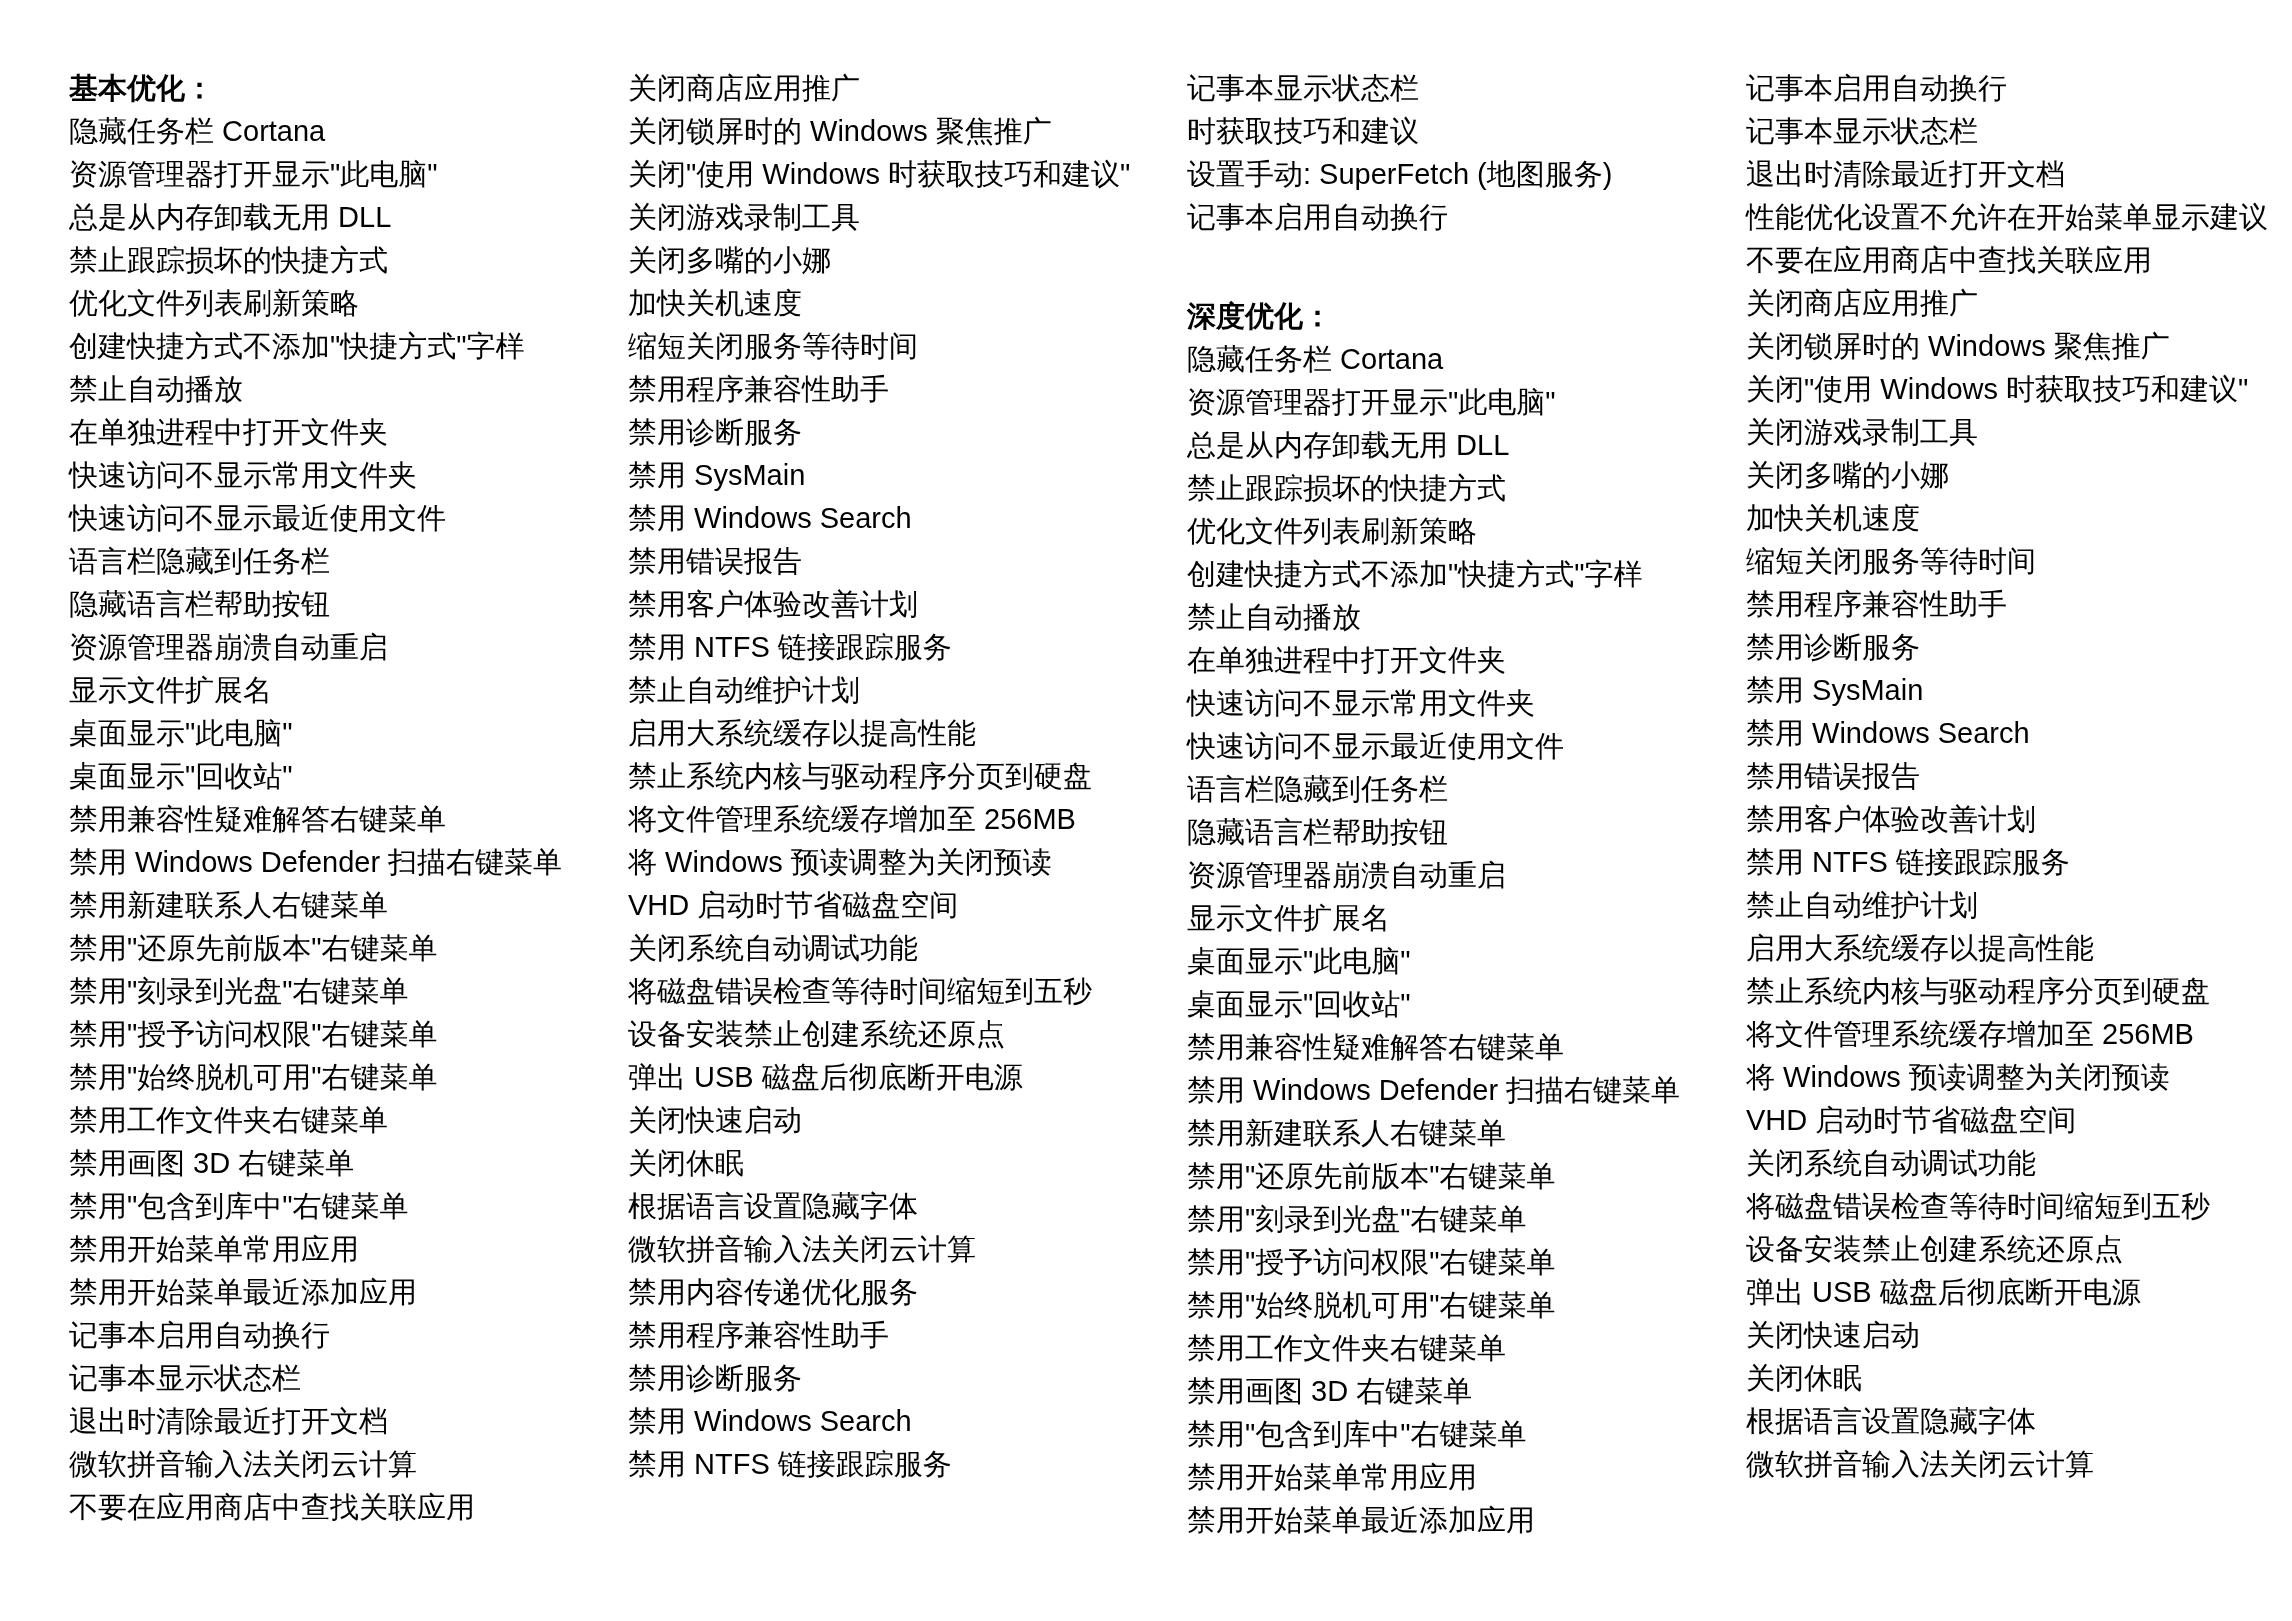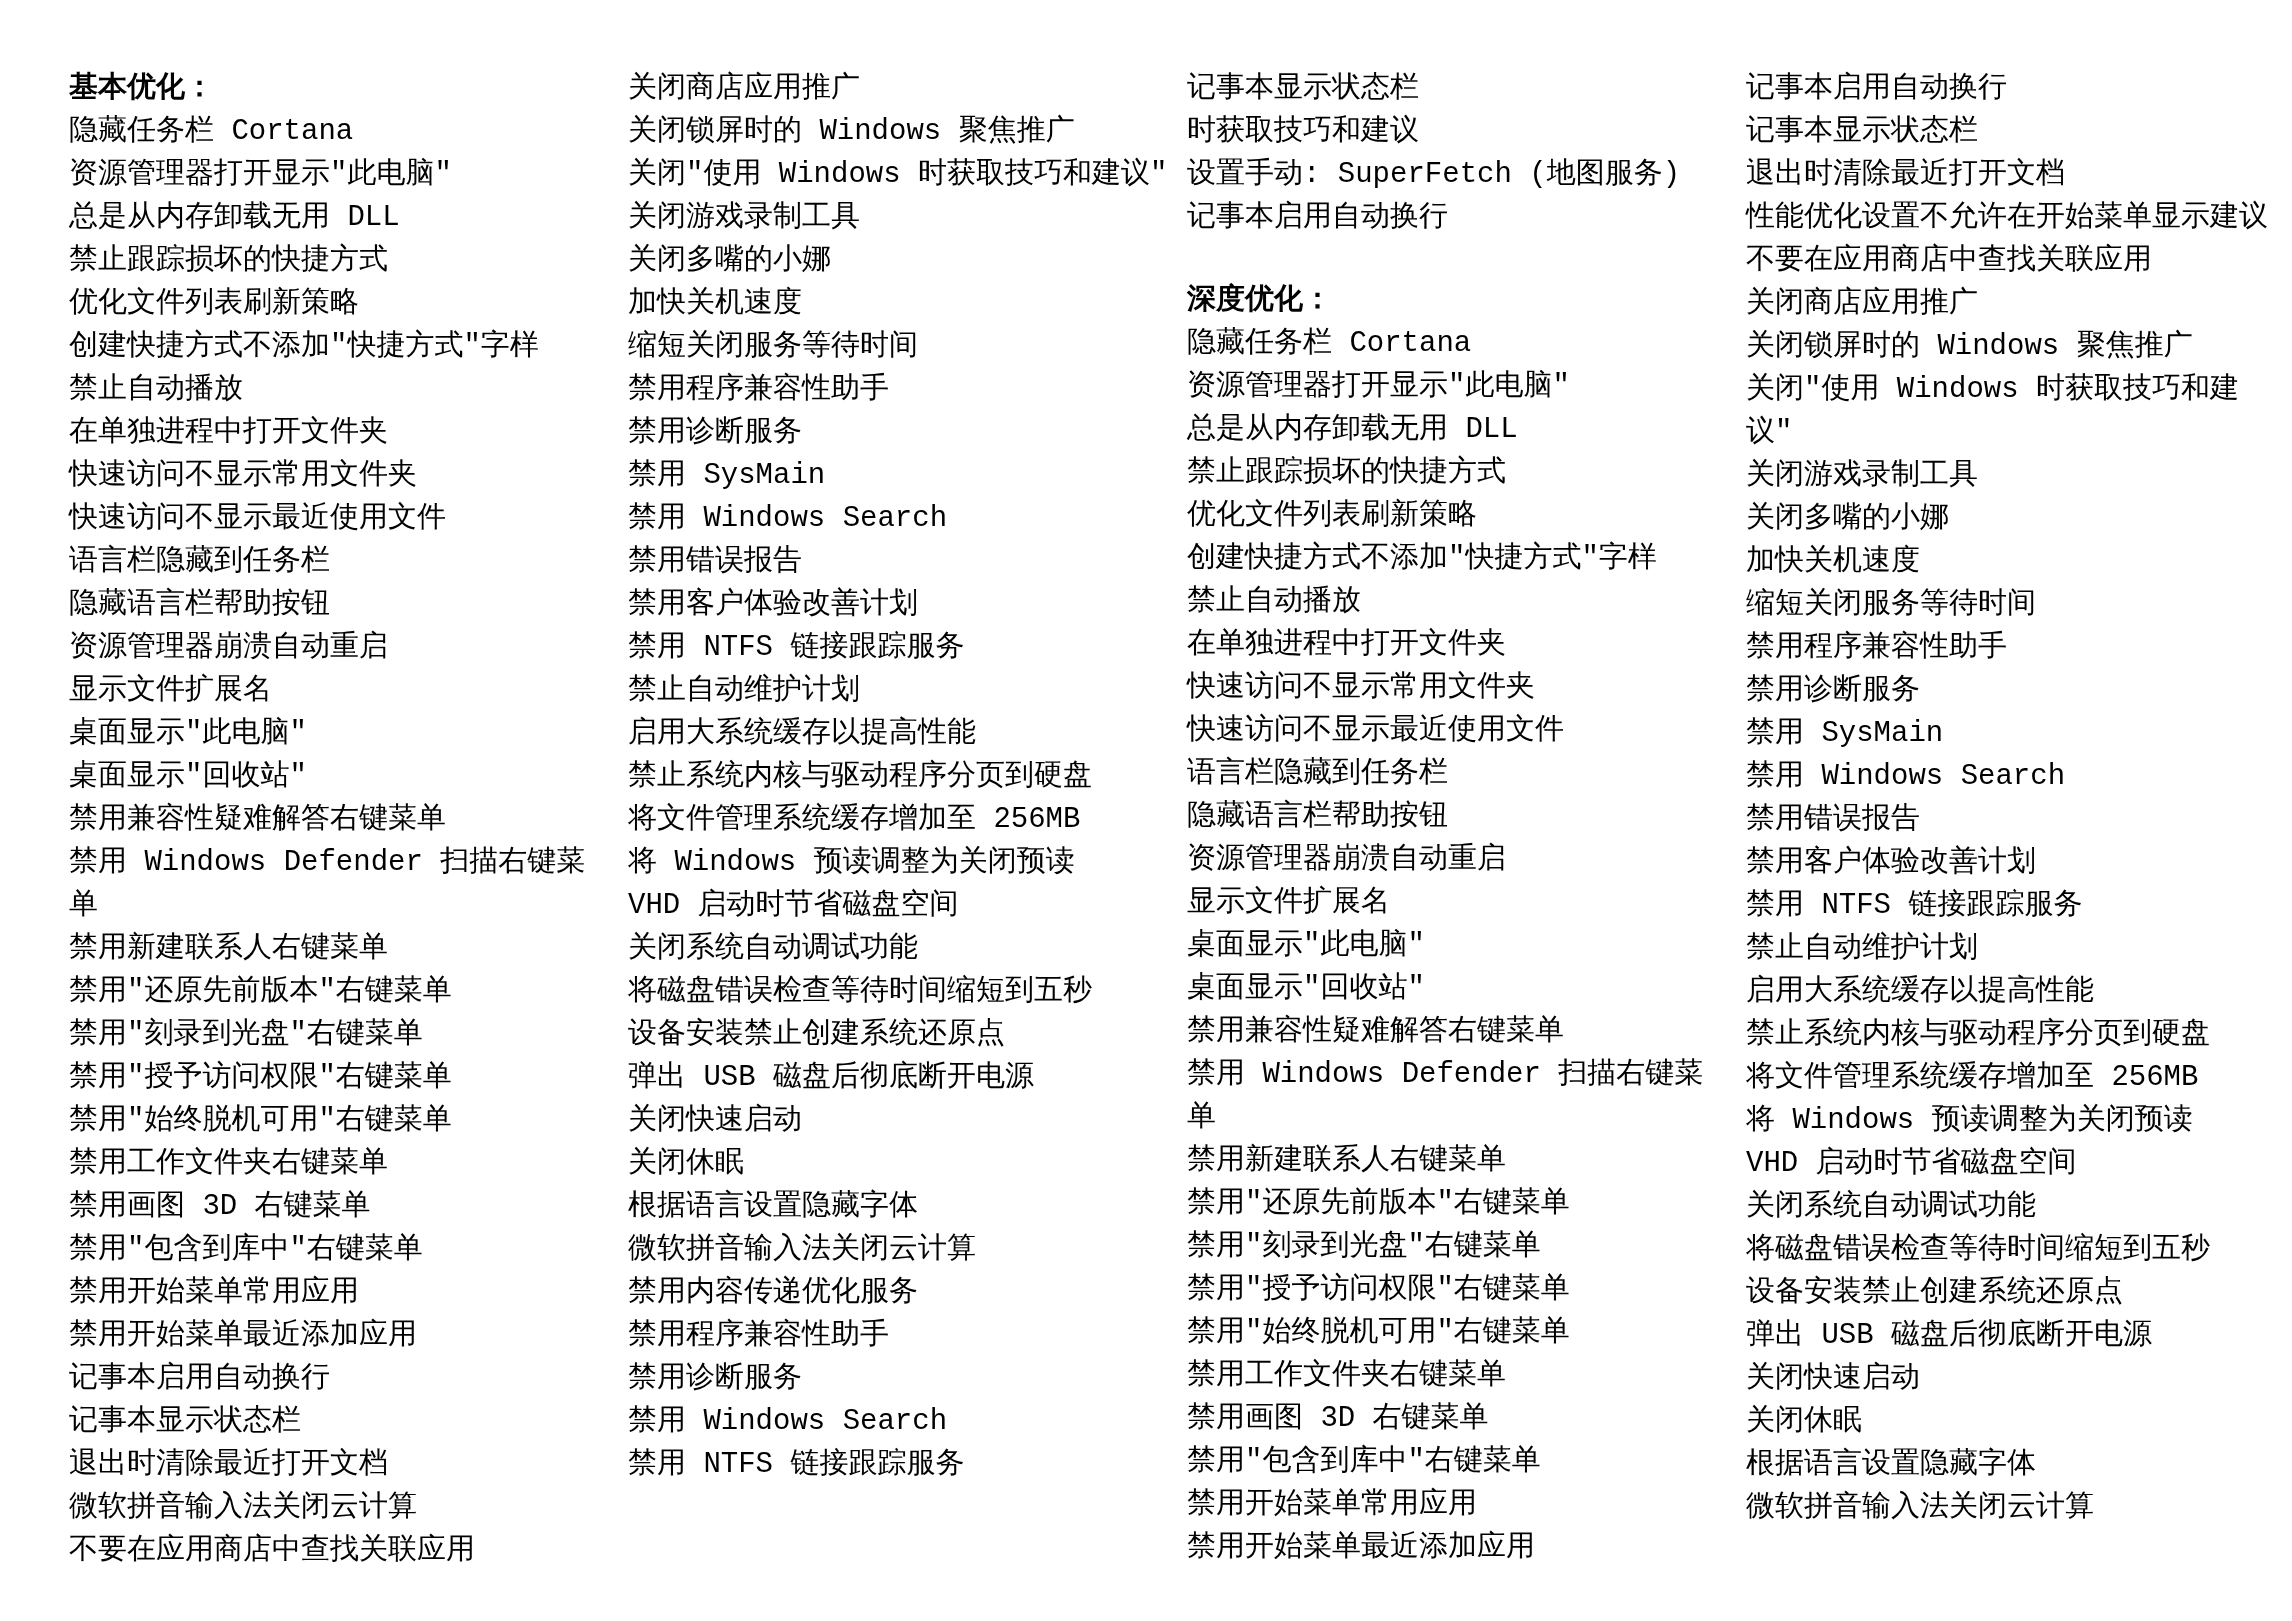--- a/index.html
+++ b/index.html
@@ -22,37 +22,36 @@
     display: flex;
     flex-direction: row;
     align-items: flex-start;
     justify-content: flex-start;
   }
   .column {
     box-sizing: border-box;
     flex: 0 0 auto;
     width: 554px;
     padding-right: 17.6px;
-    font-family: Liberation Mono, monospace;
   }
   .column.c1 { width: 559px; }
   .column.c2 { width: 559px; }
   .column.c3 { width: 559px; }
   .column.c4 { width: 529px; padding-right: 0; }
   .entry {
     font-size: 29px;
     line-height: 43px;
     white-space: normal;
     word-break: break-word;
   }
   .entry.heading {
     font-weight: bold;
   }
   .entry.spacer-before {
-    margin-top: 40px;
+    margin-top: 56px;
   }
 </style>
 </head>
 <body>
 
 <div class="page">
   <div class="column c1">
       <div class="entry heading">基本优化：</div>
       <div class="entry">隐藏任务栏 Cortana</div>
       <div class="entry">资源管理器打开显示"此电脑"</div>

